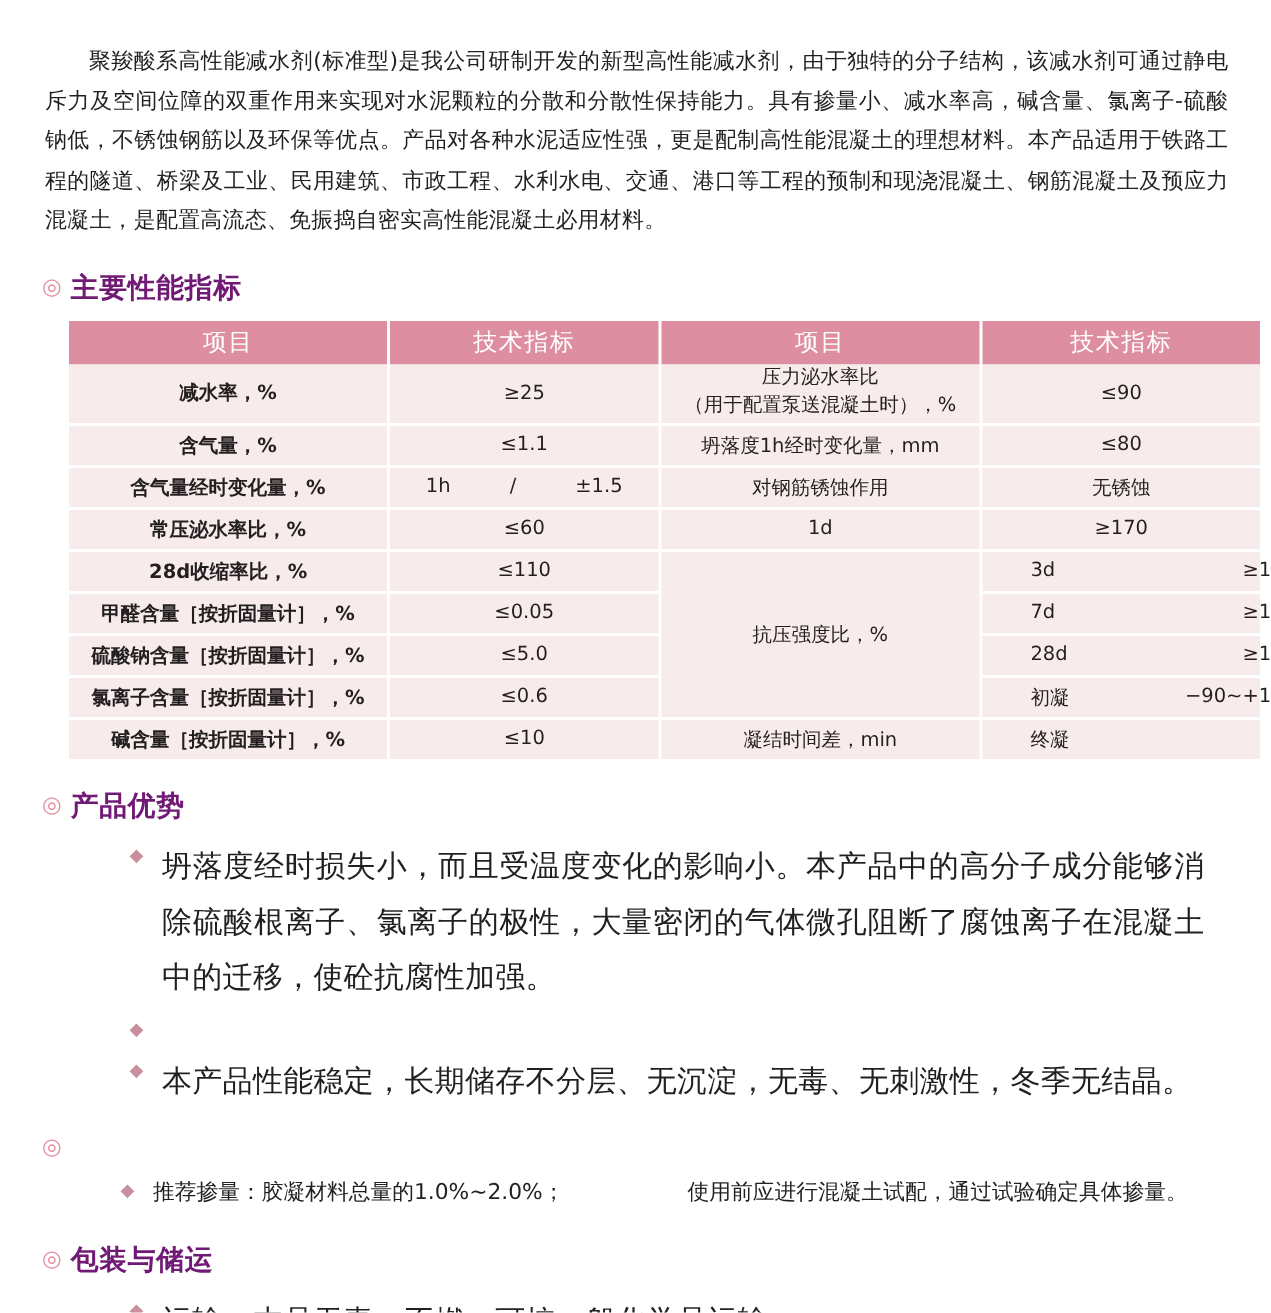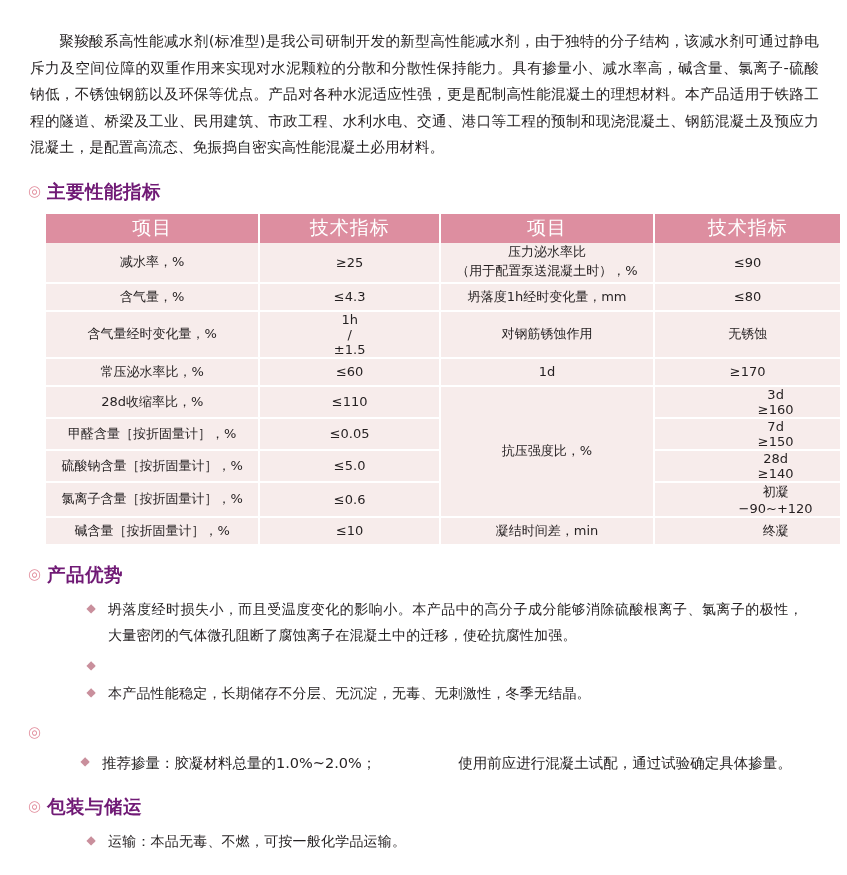--- a/index.html
+++ b/index.html
@@ -51,46 +51,45 @@
   table.spec {
     border-collapse: collapse;
     width: 794px;
     margin: 4px 0 0 24px;
     font-size: 13px;
   }
   table.spec th {
     background: #dd8ea0;
     color: #ffffff;
     font-weight: normal;
-    font-size: 19px;
+    font-size: 16px;
     height: 27px;
     border-right: 2px solid #ffffff;
     letter-spacing: 1px;
   }
   table.spec th:last-child { border-right: none; }
   table.spec td {
     background: #f7eceb;
     border-right: 2px solid #ffffff;
     border-bottom: 2px solid #ffffff;
     height: 26px;
     text-align: center;
     color: #231f20;
     font-size: 13px;
     padding: 0 4px;
   }
   table.spec td:last-child { border-right: none; }
   table.spec tr:last-child td { border-bottom: none; }
-  td.name { text-align: center; }
+  td.name { text-align: center; font-weight: bold; }
   td.two-line { line-height: 1.45; font-size: 12.6px; }
   .split {
     display: flex;
     justify-content: space-around;
     align-items: center;
     width: 100%;
-    flex-direction: column;
   }
   
   ul.bullets {
     list-style: none;
     margin: 0 0 0 6px;
     padding: 0;
   }
   ul.bullets li {
     display: flex;
     align-items: flex-start;
@@ -100,21 +99,21 @@
     color: #c98f9c;
     font-size: 12px;
     line-height: 1.85;
     width: 34px;
     flex: 0 0 34px;
     text-align: center;
     padding-left: 46px;
     box-sizing: content-box;
   }
   ul.bullets li .txt {
-    font-size: 14px;
+    font-size: 20px;
     line-height: 1.85;
     text-align: justify;
     flex: 1;
     padding-right: 22px;
     letter-spacing: 0.2px;
   }
   .usage-row {
     display: flex;
     align-items: flex-start;
     margin-bottom: 4px;
@@ -158,21 +157,21 @@
         <td class="name">减水率，%</td>
         <td>≥25</td>
         <td class="two-line">
           <div>压力泌水率比</div>
           <div>（用于配置泵送混凝土时），%</div>
         </td>
         <td>≤90</td>
       </tr>
       <tr>
         <td class="name">含气量，%</td>
-        <td>≤4.3</td>
+        <td>≤1.1</td>
         <td>坍落度1h经时变化量，mm</td>
         <td>≤80</td>
       </tr>
       <tr>
         <td class="name">含气量经时变化量，%</td>
         <td>
           <div class="split">
             <span>1h</span>
             <span>/</span>
             <span>±1.5</span>

